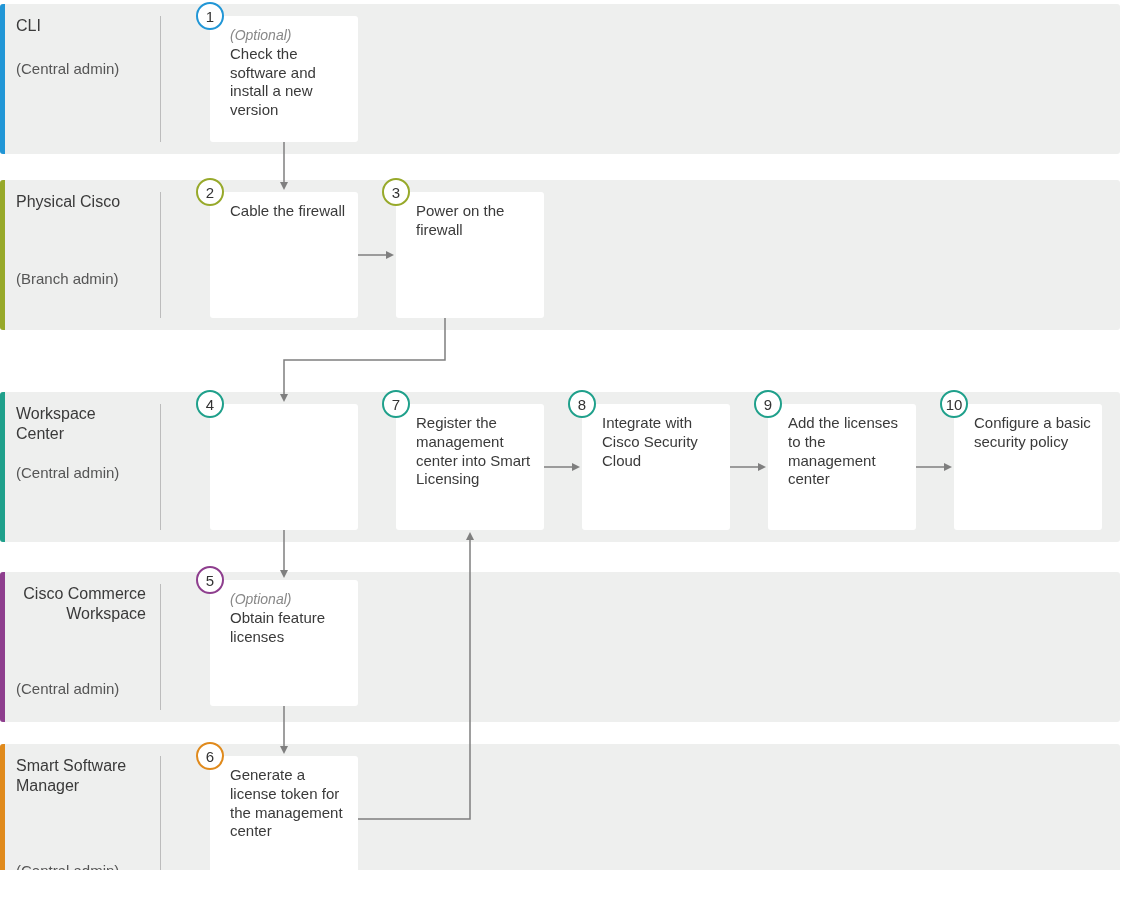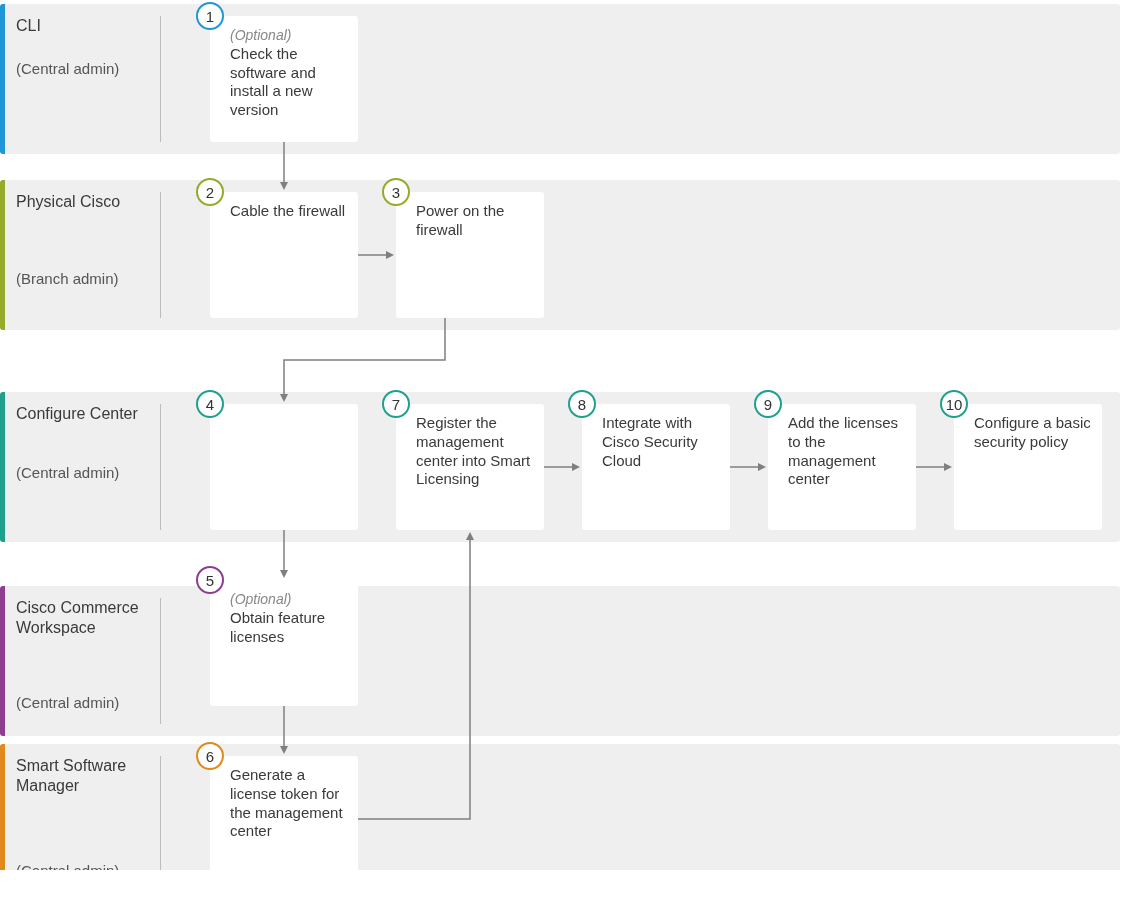--- a/index.html
+++ b/index.html
@@ -100,26 +100,26 @@
 
   <div class="swimlane" style="top:180px; height:150px;">
     <div class="lane-accent" style="background:#97a92a"></div>
     <div class="lane-title">Physical Cisco</div>
     <div class="lane-sub" style="top:90px;">(Branch admin)</div>
     <div class="lane-divider" style="left:160px; top:12px; height:126px;"></div>
   </div>
 
   <div class="swimlane" style="top:392px; height:150px;">
     <div class="lane-accent" style="background:#1fa08b"></div>
-    <div class="lane-title">Configure Center</div>
+    <div class="lane-title">Workspace Center</div>
     <div class="lane-sub" style="top:72px;">(Central admin)</div>
     <div class="lane-divider" style="left:160px; top:12px; height:126px;"></div>
   </div>
 
-  <div class="swimlane" style="top:586px; height:150px;">
+  <div class="swimlane" style="top:572px; height:150px;text-align:right;">
     <div class="lane-accent" style="background:#8e3e8e"></div>
     <div class="lane-title">Cisco Commerce Workspace</div>
     <div class="lane-sub" style="top:108px;">(Central admin)</div>
     <div class="lane-divider" style="left:160px; top:12px; height:126px;"></div>
   </div>
 
   <div class="swimlane" style="top:744px; height:150px;">
     <div class="lane-accent" style="background:#e08a1c"></div>
     <div class="lane-title">Smart Software Manager</div>
     <div class="lane-sub" style="top:118px;">(Central admin)</div>

